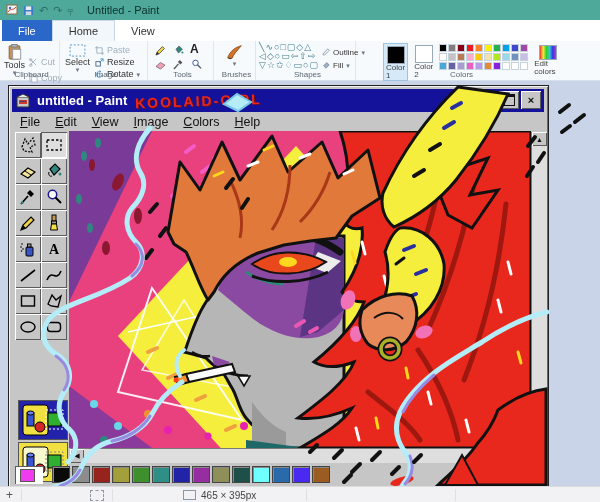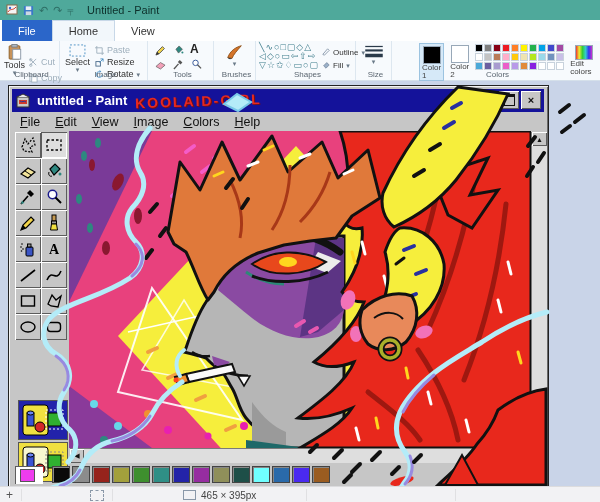--- a/index.html
+++ b/index.html
@@ -227,31 +227,20 @@
                 <path d="M2 6 L6 2 L9 5 L5 9 Z" fill="#9ab0c8" stroke="#7a8aa0"></path>
               </svg>
             <span>Fill</span>
               <span class="chev">▾</span>
             </div>
         </div>
       </div>
       <div class="rlabel">Shapes</div>
     </div>
 
-    <div class="rgroup" style="width:36px;">
-      <div class="rbig" style="padding-top:4px;">
-        <svg width="20" height="14" viewBox="0 0 22 16">
-            <rect x="1" y="1" width="20" height="1.4" fill="#2a3a4a"></rect>
-            <rect x="1" y="5" width="20" height="2.4" fill="#2a3a4a"></rect>
-            <rect x="1" y="10" width="20" height="4" fill="#2a3a4a"></rect>
-          </svg>
-        <span class="chev">▾</span>
-      </div>
-      <div class="rlabel">Size</div>
-    </div>
 
     <div class="rgroup" style="width:207px;border-right:none;">
       <div style="display:flex;align-items:flex-start;padding:2px 0 0 4px;gap:4px;">
         <div class="cbw sel">
           <div class="colorbox" style="background: rgb(0, 0, 0);"></div>
           <span>Color 1</span>
         </div>
         <div class="cbw">
           <div class="colorbox" style="background: rgb(255, 255, 255);"></div>
           <span>Color 2</span>

